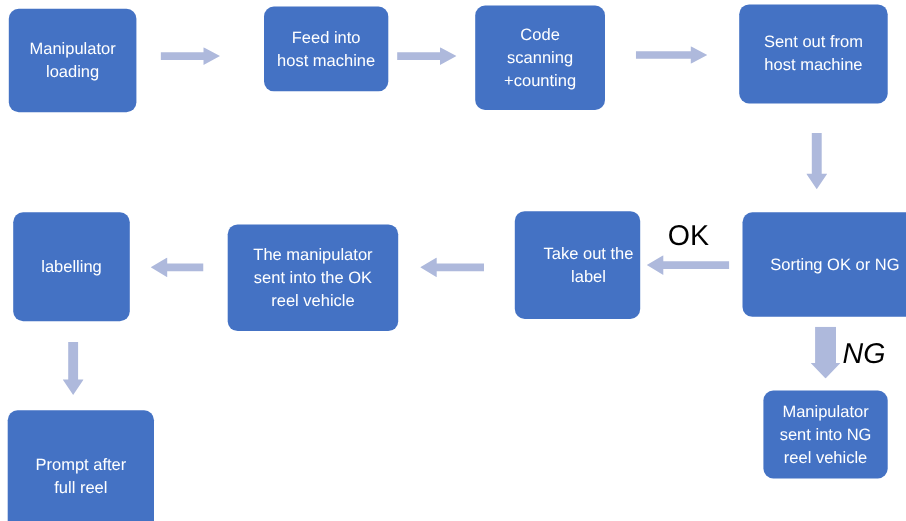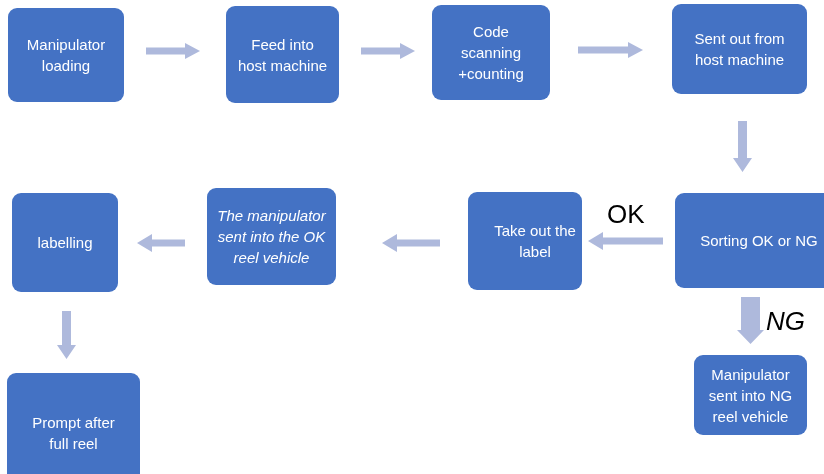--- a/index.html
+++ b/index.html
@@ -28,27 +28,27 @@
     align-items: center;
     justify-content: center;
     text-align: center;
     font-size: 15px;
     line-height: 1.4;
   }
   .node .lbl { white-space: pre-line; }
 
   
   .n-loading   { left: 8px;   top: 8px;  width: 116px; height: 94px; }
-  .n-feed      { left: 226px; top: 6px;  width: 113px; height: 97px; }
+  .n-feed      { left: 240px; top: 6px;  width: 113px; height: 77px; }
   .n-code      { left: 432px; top: 5px;  width: 118px; height: 95px; }
   .n-sentout   { left: 672px; top: 4px;  width: 135px; height: 90px; }
   
   .n-sorting   { left: 675px; top: 193px; width: 168px; height: 95px; }
   .n-takeout   { left: 468px; top: 192px; width: 114px; height: 98px; padding-left: 20px; }
-  .n-okreel    { left: 207px; top: 188px; width: 129px; height: 97px; font-style: italic; }
+  .n-okreel    { left: 207px; top: 204px; width: 155px; height: 97px; }
   .n-labelling { left: 12px;  top: 193px; width: 106px; height: 99px; }
   
   .n-prompt    { left: 7px;   top: 373px; width: 133px; height: 120px; }
   .n-ngreel    { left: 694px; top: 355px; width: 113px; height: 80px; }
 
   .arrow { position: absolute; display: block; }
   .arrow polygon { fill: var(--arrow-fill); }
 
   .a-loading-feed  { left: 146px; top: 43px; }
   .a-feed-code     { left: 361px; top: 43px; }

